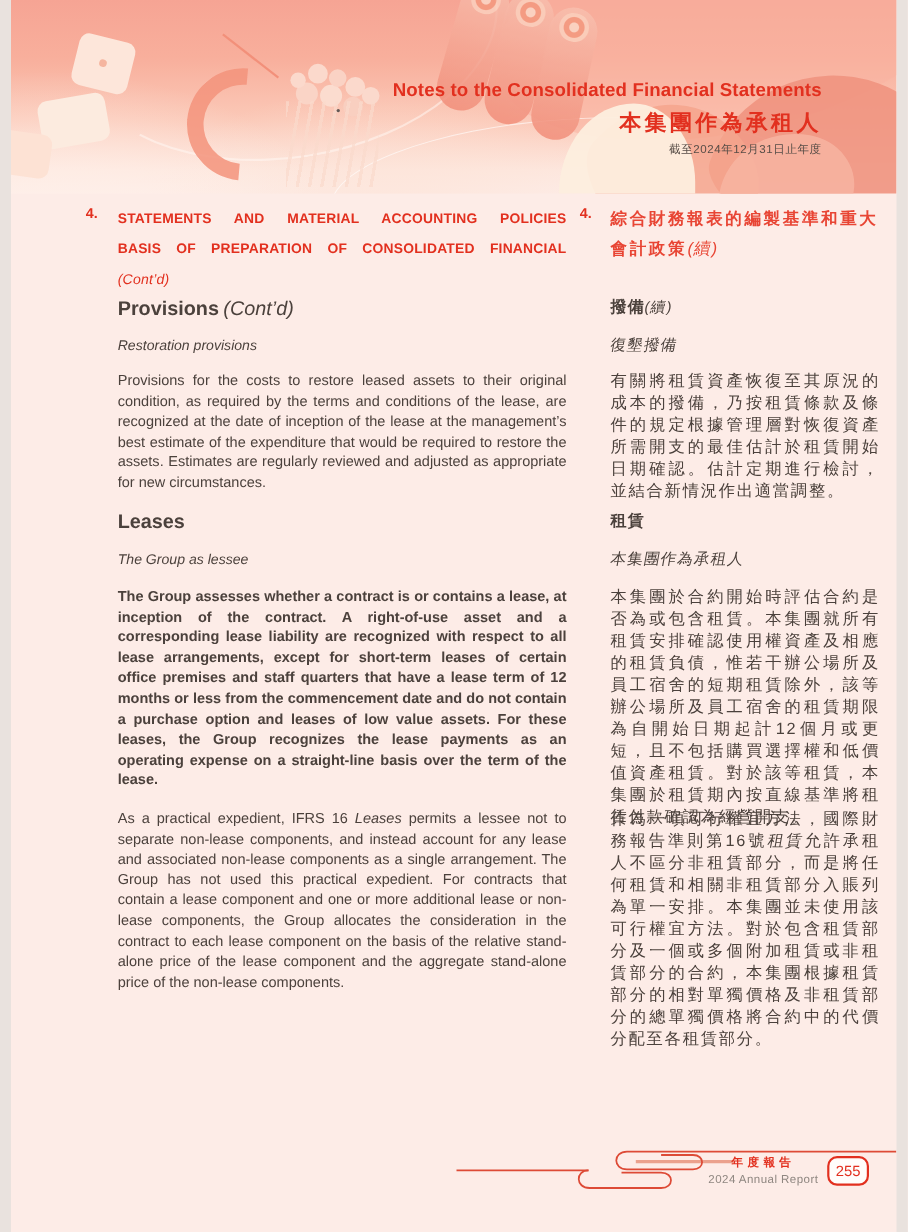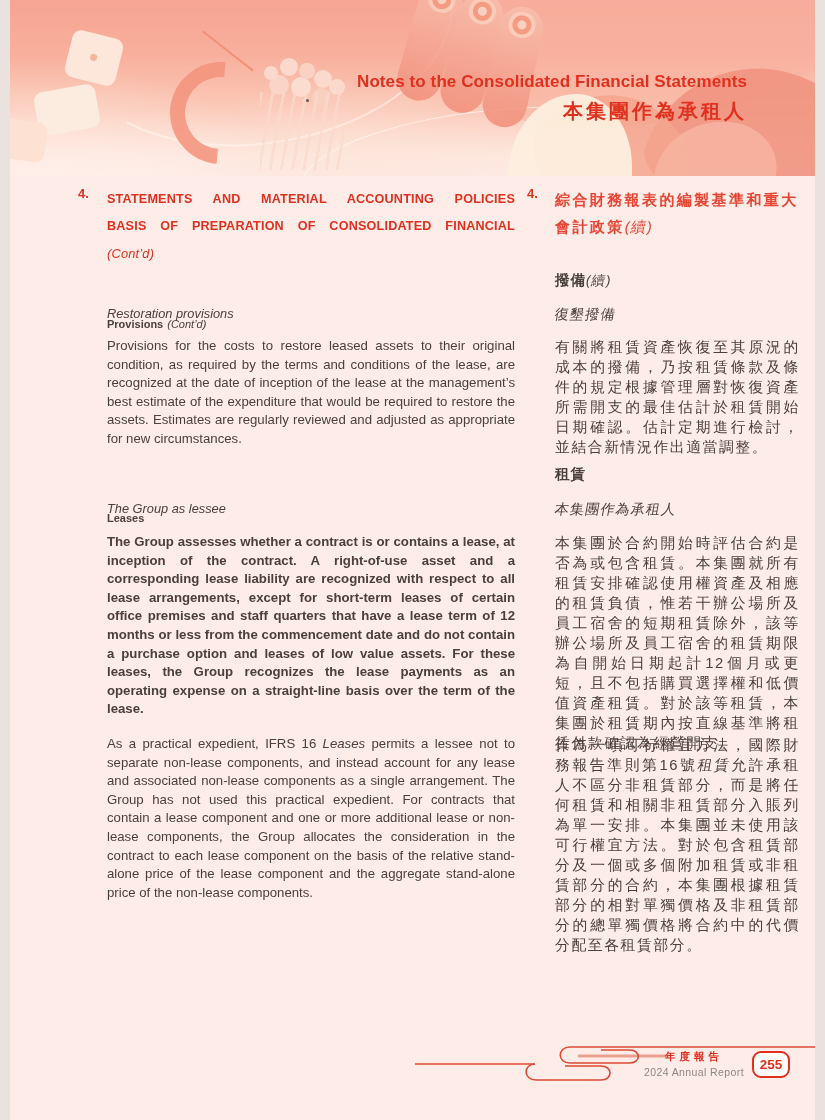--- a/index.html
+++ b/index.html
@@ -75,41 +75,41 @@
   .num{position:absolute;left:0;top:0;font-weight:bold;color:var(--accent);font-size:13px;}
   .col-en .btxt{margin-left:29px;}
   .col-zh .btxt{margin-left:28px;}
 
   .sec-heading-en{font-weight:bold;color:var(--accent);font-size:12.6px;line-height:27px;letter-spacing:.2px;}
   .hline{display:block;text-align:justify;text-align-last:justify;}
   .contd-red{display:block;font-weight:normal;font-style:italic;font-size:12.8px;color:var(--accent);}
   .sec-heading-zh{font-weight:bold;color:#e84534;font-size:15px;line-height:27px;letter-spacing:2.4px;}
   .zh-contd{display:inline-block;transform:skewX(-10deg);font-weight:normal;letter-spacing:1px;}
 
-  .subhead-bold-en{font-size:11px;font-weight:bold;line-height:18px;margin-top:44px;}
+  .subhead-bold-en{font-size:18px;font-weight:bold;line-height:18px;}
   .subhead-bold-en .contd{font-weight:normal;font-style:italic;margin-left:4px;}
   .subhead-it-en{font-size:12.8px;font-style:italic;line-height:18px;}
   .para-en{font-size:13.2px;line-height:18.6px;text-align:justify;}
   .it{font-style:italic;}
 
   .subhead-bold-zh{font-size:14.6px;font-weight:bold;line-height:18px;letter-spacing:1px;}
   .subhead-bold-zh .zh-contd-dark{display:inline-block;transform:skewX(-10deg);font-weight:normal;font-size:13.5px;}
   .subhead-it-zh{font-size:14.2px;line-height:18px;letter-spacing:1px;}
   .skew{display:inline-block;transform:skewX(-10deg);}
   .para-zh{font-size:14.8px;line-height:20px;letter-spacing:1.6px;text-align:justify;}
 
   
   .footer{position:absolute;left:0;right:0;top:1038px;height:64px;z-index:2;}
   .footer-decor{position:absolute;right:0;top:2px;}
   .footer-meta{position:absolute;right:25px;top:12px;display:flex;align-items:center;gap:8px;}
   .footer-text{text-align:center;}
   .f-zh{font-size:10.5px;font-weight:bold;color:var(--accent);letter-spacing:4px;}
   .f-en{font-size:10.5px;color:var(--footer-gray);margin-top:2px;letter-spacing:.4px;}
   .page-badge{min-width:26px;height:22px;padding:1px 4px 0 4px;border:2.2px solid var(--accent);
-    border-radius:9px;background:#fffdfb;color:var(--accent);font-size:13.5px;font-weight:bold;
+    border-radius:9px;background:#fffdfb;color:var(--accent);font-size:13.5px;font-weight:normal;
     display:flex;align-items:center;justify-content:center;}
 </style>
 </head>
 <body>
 
 <div class="page">
 
   <div class="banner">
     <div class="band"></div>
     <div class="swirl1"></div>
@@ -127,20 +127,21 @@
     <div class="antenna"></div>
     <div class="cube1"></div>
     <div class="cube2"></div>
     <div class="cube3"></div>
   </div>
   <div class="artifact-dot"></div>
 
   <header class="doc-header">
     <div class="title-en">Notes to the Consolidated Financial Statements</div>
     <div class="title-zh">本集團作為承租人</div>
+    <div class="period-zh">截至2024年12月31日止年度</div>
   </header>
 
   <main class="content">
 
     <section class="col col-en">
       <div class="block" style="top:0;">
         <span class="num">4.</span>
         <div class="btxt sec-heading-en">
           <span class="hline">STATEMENTS AND MATERIAL ACCOUNTING POLICIES</span>
           <span class="hline">BASIS OF PREPARATION OF CONSOLIDATED FINANCIAL</span>

